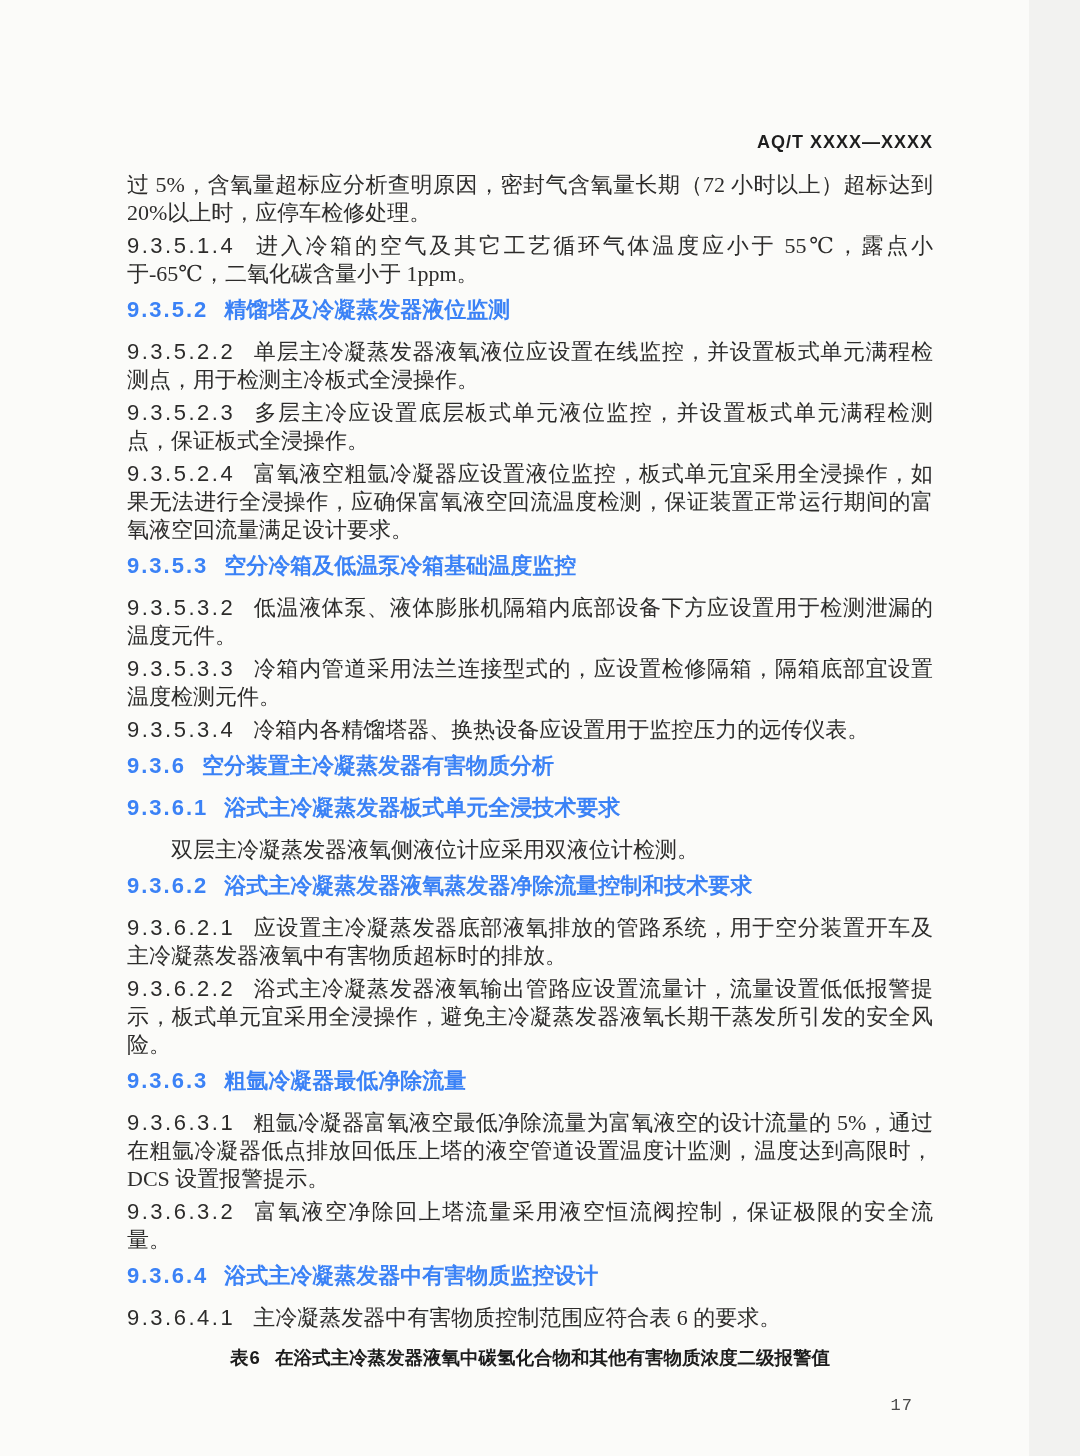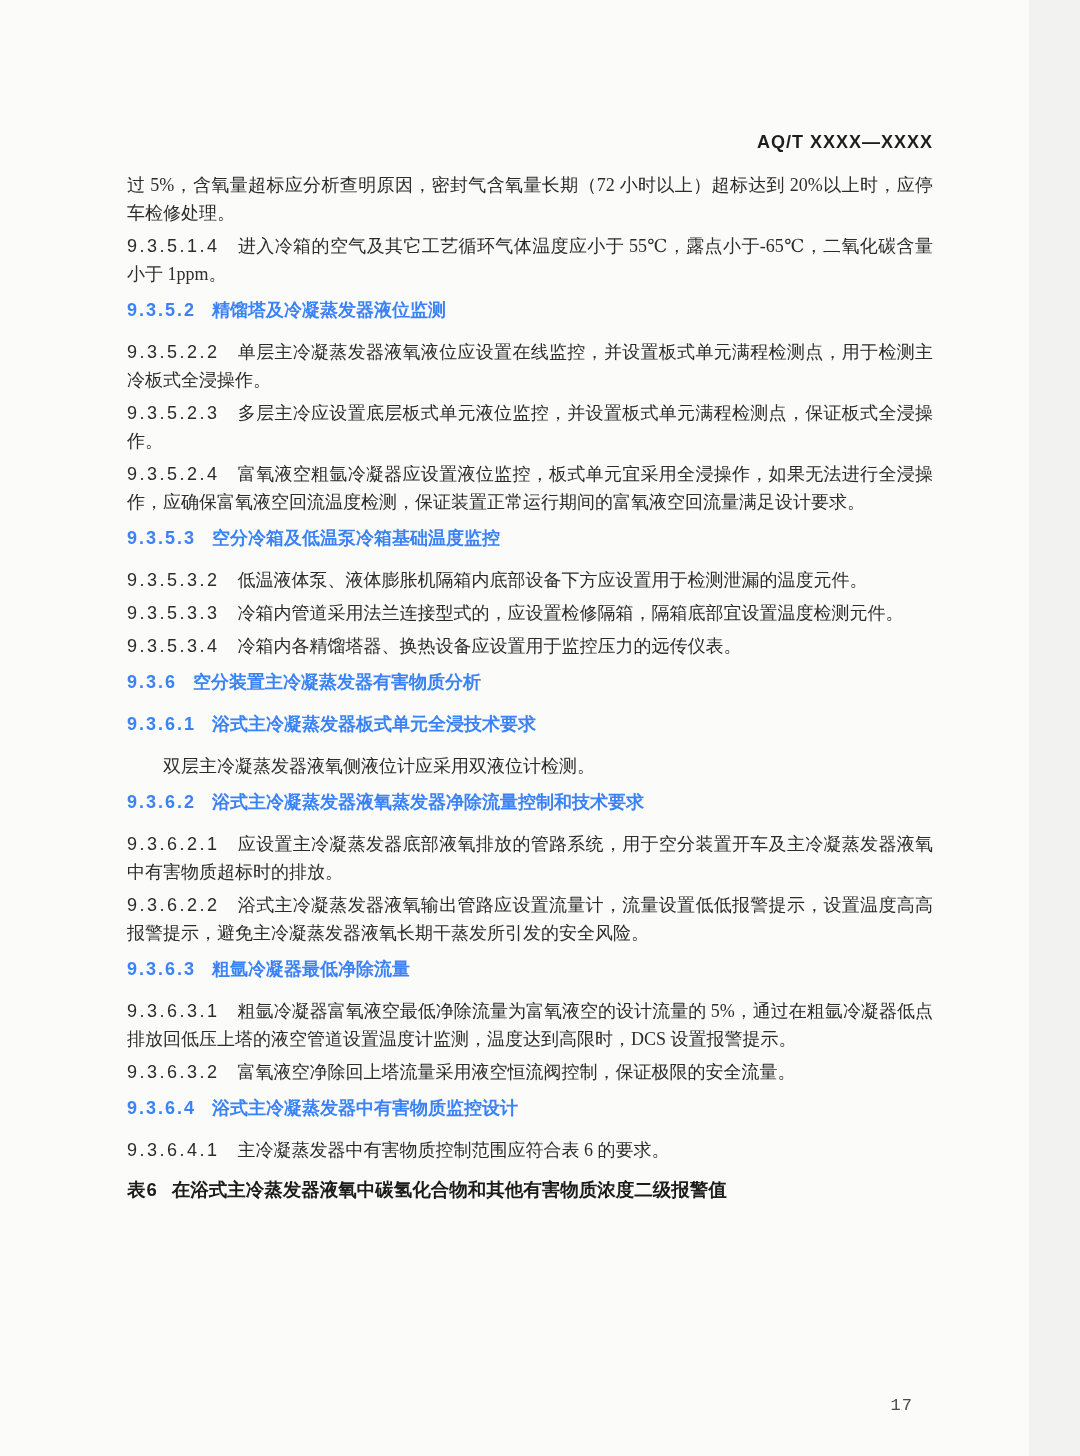--- a/index.html
+++ b/index.html
@@ -19,21 +19,21 @@
   .doc-header {
     text-align:right;
     font-family:"Liberation Sans","DejaVu Sans",sans-serif;
     font-weight:700;
     font-size:18px;
     letter-spacing:1px;
     color:#1e1e1e;
     margin-bottom:18px;
   }
   .doc-body p {
-    font-size:18px;
+    font-size:22px;
     line-height:28px;
     text-align:justify;
     margin-bottom:5px;
     color:#2d2c2b;
   }
   .doc-body p .num {
     font-family:"Liberation Sans","DejaVu Sans",sans-serif;
     letter-spacing:2.5px;
     margin-right:18px;
     white-space:nowrap;
@@ -41,20 +41,21 @@
   .doc-body p.heading {
     font-family:"Liberation Sans","DejaVu Sans",sans-serif;
     font-weight:700;
     color:#3b82f6;
     margin-top:8px;
     margin-bottom:14px;
   }
   .doc-body p.heading .num { letter-spacing:2px; margin-right:16px; }
   .doc-body p.indent { text-indent:2em; }
   .doc-body p.caption {
+    text-align:center;
     font-family:"Liberation Sans","DejaVu Sans",sans-serif;
     font-weight:700;
     color:#1c1c1c;
     margin-top:12px;
     font-size:18.5px;
   }
   .doc-body p.caption .num { margin-right:14px; letter-spacing:1px; }
   .page-number {
     position:absolute;
     top:1396px;
@@ -80,21 +81,21 @@
       <p class="body"><span class="num">9.3.5.2.4</span><span>富氧液空粗氩冷凝器应设置液位监控，板式单元宜采用全浸操作，如果无法进行全浸操作，应确保富氧液空回流温度检测，保证装置正常运行期间的富氧液空回流量满足设计要求。</span></p>
       <p class="heading"><span class="num">9.3.5.3</span><span>空分冷箱及低温泵冷箱基础温度监控</span></p>
       <p class="body"><span class="num">9.3.5.3.2</span><span>低温液体泵、液体膨胀机隔箱内底部设备下方应设置用于检测泄漏的温度元件。</span></p>
       <p class="body"><span class="num">9.3.5.3.3</span><span>冷箱内管道采用法兰连接型式的，应设置检修隔箱，隔箱底部宜设置温度检测元件。</span></p>
       <p class="body"><span class="num">9.3.5.3.4</span><span>冷箱内各精馏塔器、换热设备应设置用于监控压力的远传仪表。</span></p>
       <p class="heading"><span class="num">9.3.6</span><span>空分装置主冷凝蒸发器有害物质分析</span></p>
       <p class="heading"><span class="num">9.3.6.1</span><span>浴式主冷凝蒸发器板式单元全浸技术要求</span></p>
       <p class="indent"><span>双层主冷凝蒸发器液氧侧液位计应采用双液位计检测。</span></p>
       <p class="heading"><span class="num">9.3.6.2</span><span>浴式主冷凝蒸发器液氧蒸发器净除流量控制和技术要求</span></p>
       <p class="body"><span class="num">9.3.6.2.1</span><span>应设置主冷凝蒸发器底部液氧排放的管路系统，用于空分装置开车及主冷凝蒸发器液氧中有害物质超标时的排放。</span></p>
-      <p class="body"><span class="num">9.3.6.2.2</span><span>浴式主冷凝蒸发器液氧输出管路应设置流量计，流量设置低低报警提示，设置温度高高报警提示，避免主冷凝蒸发器液氧长期干蒸发所引发的安全风险。</span></p>
+      <p class="body"><span class="num">9.3.6.2.2</span><span>浴式主冷凝蒸发器液氧输出管路应设置流量计，流量设置低低报警提示，板式单元宜采用全浸操作，避免主冷凝蒸发器液氧长期干蒸发所引发的安全风险。</span></p>
       <p class="heading"><span class="num">9.3.6.3</span><span>粗氩冷凝器最低净除流量</span></p>
       <p class="body"><span class="num">9.3.6.3.1</span><span>粗氩冷凝器富氧液空最低净除流量为富氧液空的设计流量的 5%，通过在粗氩冷凝器低点排放回低压上塔的液空管道设置温度计监测，温度达到高限时，DCS 设置报警提示。</span></p>
       <p class="body"><span class="num">9.3.6.3.2</span><span>富氧液空净除回上塔流量采用液空恒流阀控制，保证极限的安全流量。</span></p>
       <p class="heading"><span class="num">9.3.6.4</span><span>浴式主冷凝蒸发器中有害物质监控设计</span></p>
       <p class="body"><span class="num">9.3.6.4.1</span><span>主冷凝蒸发器中有害物质控制范围应符合表 6 的要求。</span></p>
       <p class="caption"><span class="num">表6</span><span>在浴式主冷蒸发器液氧中碳氢化合物和其他有害物质浓度二级报警值</span></p>
     </div>
 
   <div class="page-number">17</div>
 </div>

